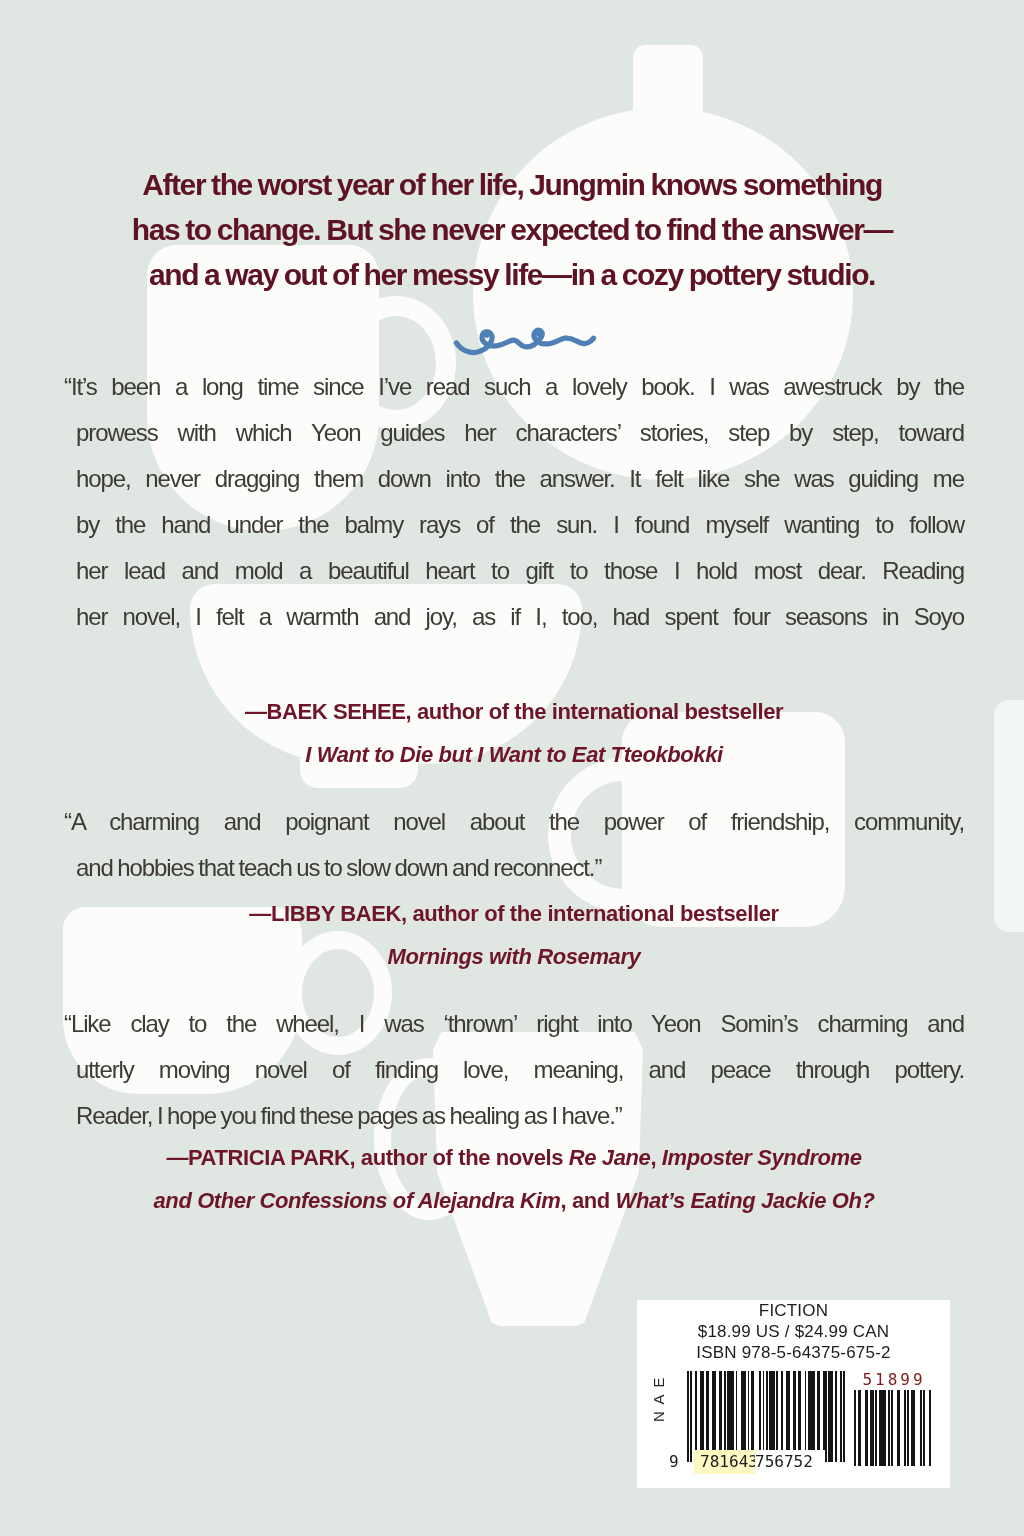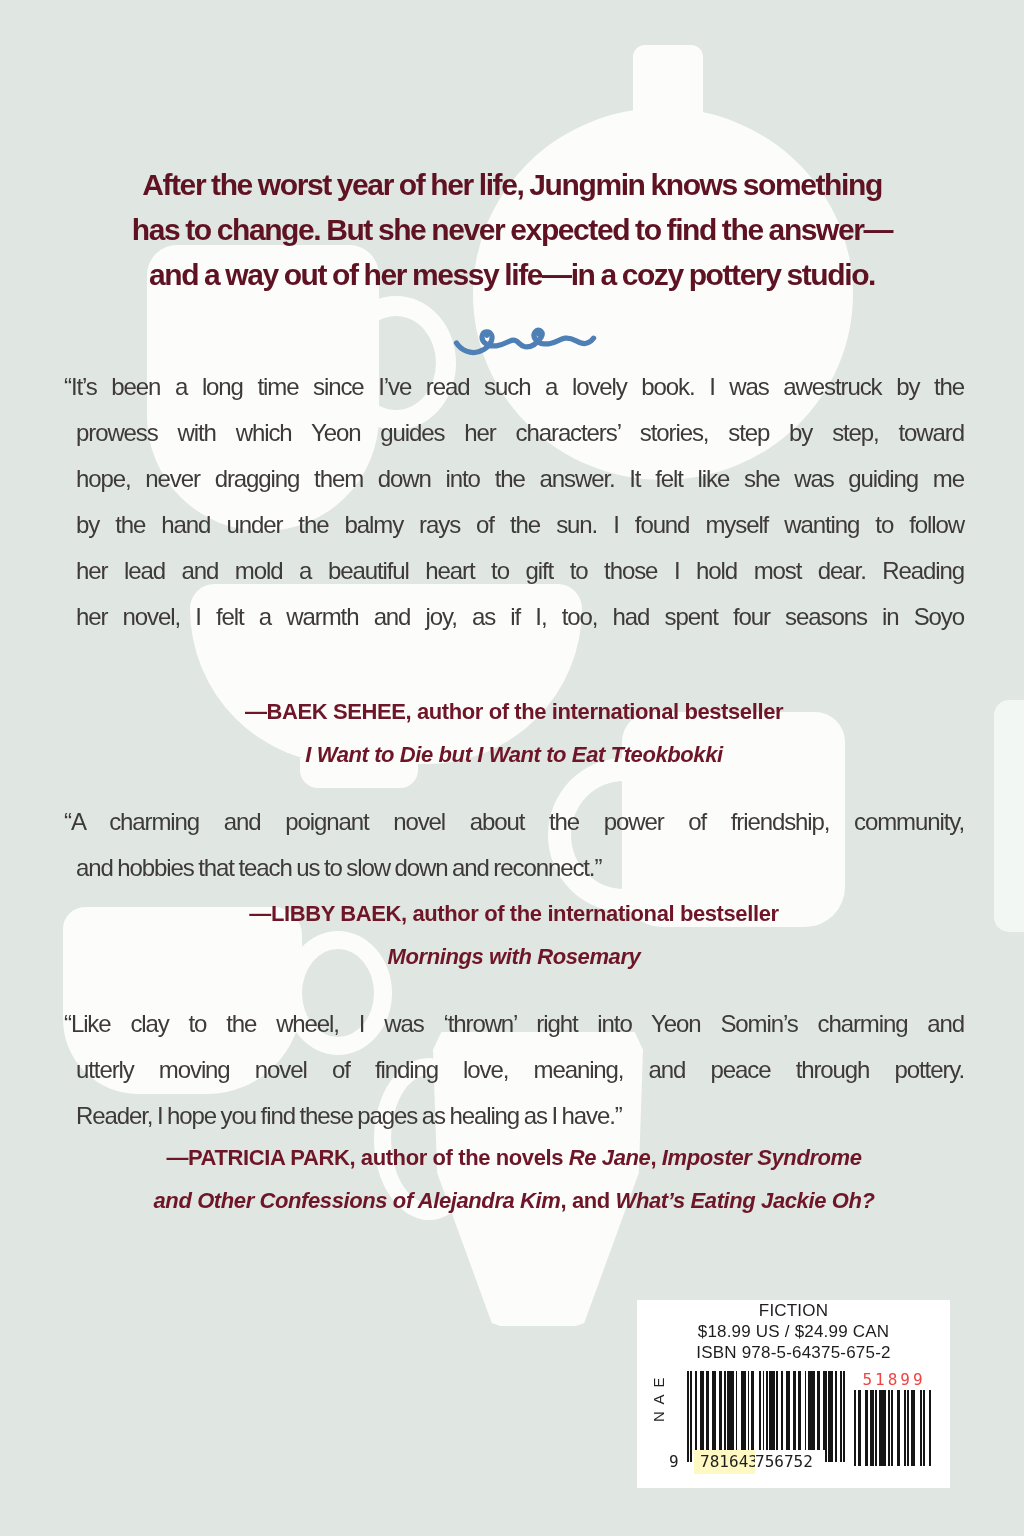--- a/index.html
+++ b/index.html
@@ -53,21 +53,21 @@
   .bars .bar{background:#151515;}
   .bars .gap{background:transparent;}
   .bars-main{left:50px;top:71px;width:158px;height:91px;}
   .bars-addon{left:217px;top:90px;width:80px;height:76px;}
   .digit{position:absolute;font-family:"DejaVu Sans Mono", monospace;font-size:16px;color:#1d1d1d;
          top:150px;height:24px;line-height:24px;}
   .digit-lead{left:32px;}
   .digit-g1{left:57px;width:70px;text-align:center;background:#fef9c3;}
   .digit-g2{left:118px;width:70px;background:#ffffff;}
   .addon-digits{position:absolute;left:215px;top:70px;width:84px;text-align:center;
-                font-family:"DejaVu Sans Mono", monospace;font-size:16px;letter-spacing:3px;color:#ef4444;}
+                font-family:"DejaVu Sans Mono", monospace;font-size:16px;letter-spacing:3px;color:#7f1d1d;}
 </style>
 </head>
 <body>
 
 <div class="page">
 
   <div class="shape jar-neck"></div>
   <div class="shape jar-body"></div>
   <div class="ring  cup-handle"></div>
   <div class="shape cup-body"></div>

